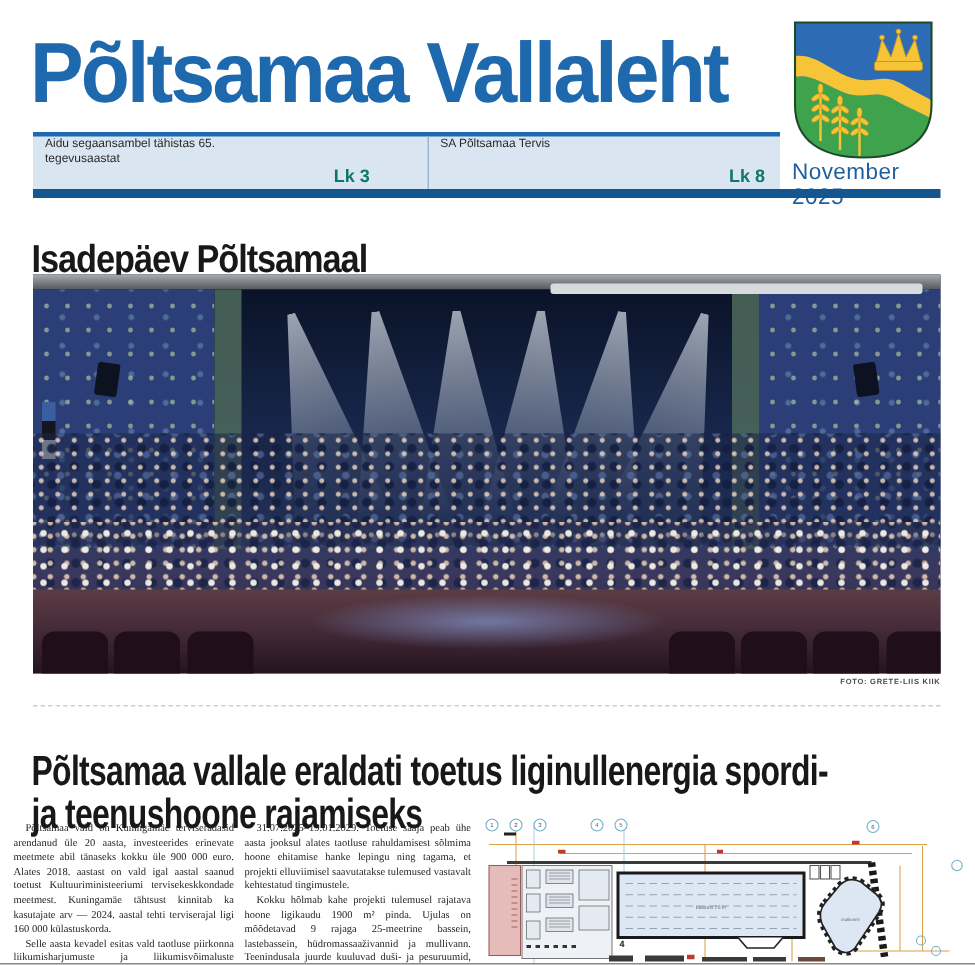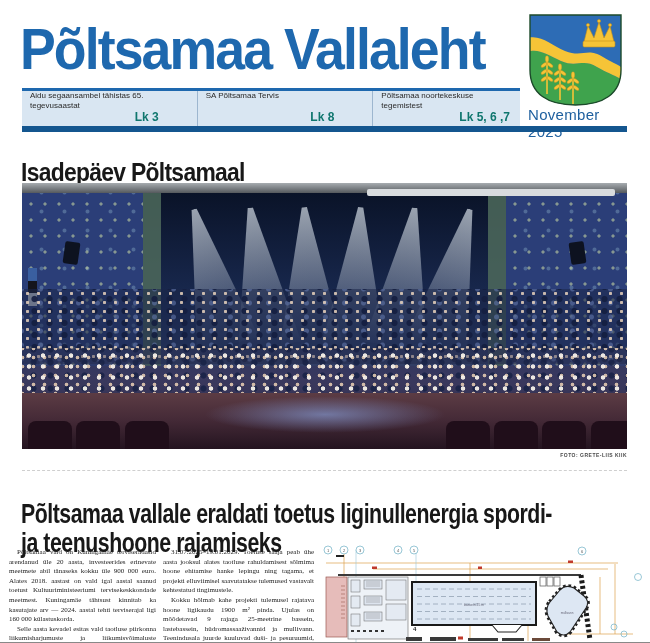--- a/index.html
+++ b/index.html
@@ -156,24 +156,20 @@
 
   <div id="teaser-bar">
     <div class="teaser-cell">
       <div class="teaser-text">Aidu segaansambel tähistas 65. tegevusaastat</div>
       <div class="teaser-page">Lk 3</div>
     </div>
     <div class="teaser-cell">
       <div class="teaser-text">SA Põltsamaa Tervis</div>
       <div class="teaser-page">Lk 8</div>
     </div>
-    <div class="teaser-cell">
-      <div class="teaser-text">Põltsamaa noortekeskuse tegemistest</div>
-      <div class="teaser-page">Lk 5, 6 ,7</div>
-    </div>
   </div>
   <div id="rule-thick"></div>
 
   <h1 id="headline-1" class="headline">Isadepäev Põltsamaal</h1>
 
   <div id="photo">
     <div class="ph" id="ph-topbar"></div>
     <div class="ph wall" id="wall-left"></div>
     <div class="ph wall" id="wall-right"></div>
     <div class="ph" id="backwall"></div>

